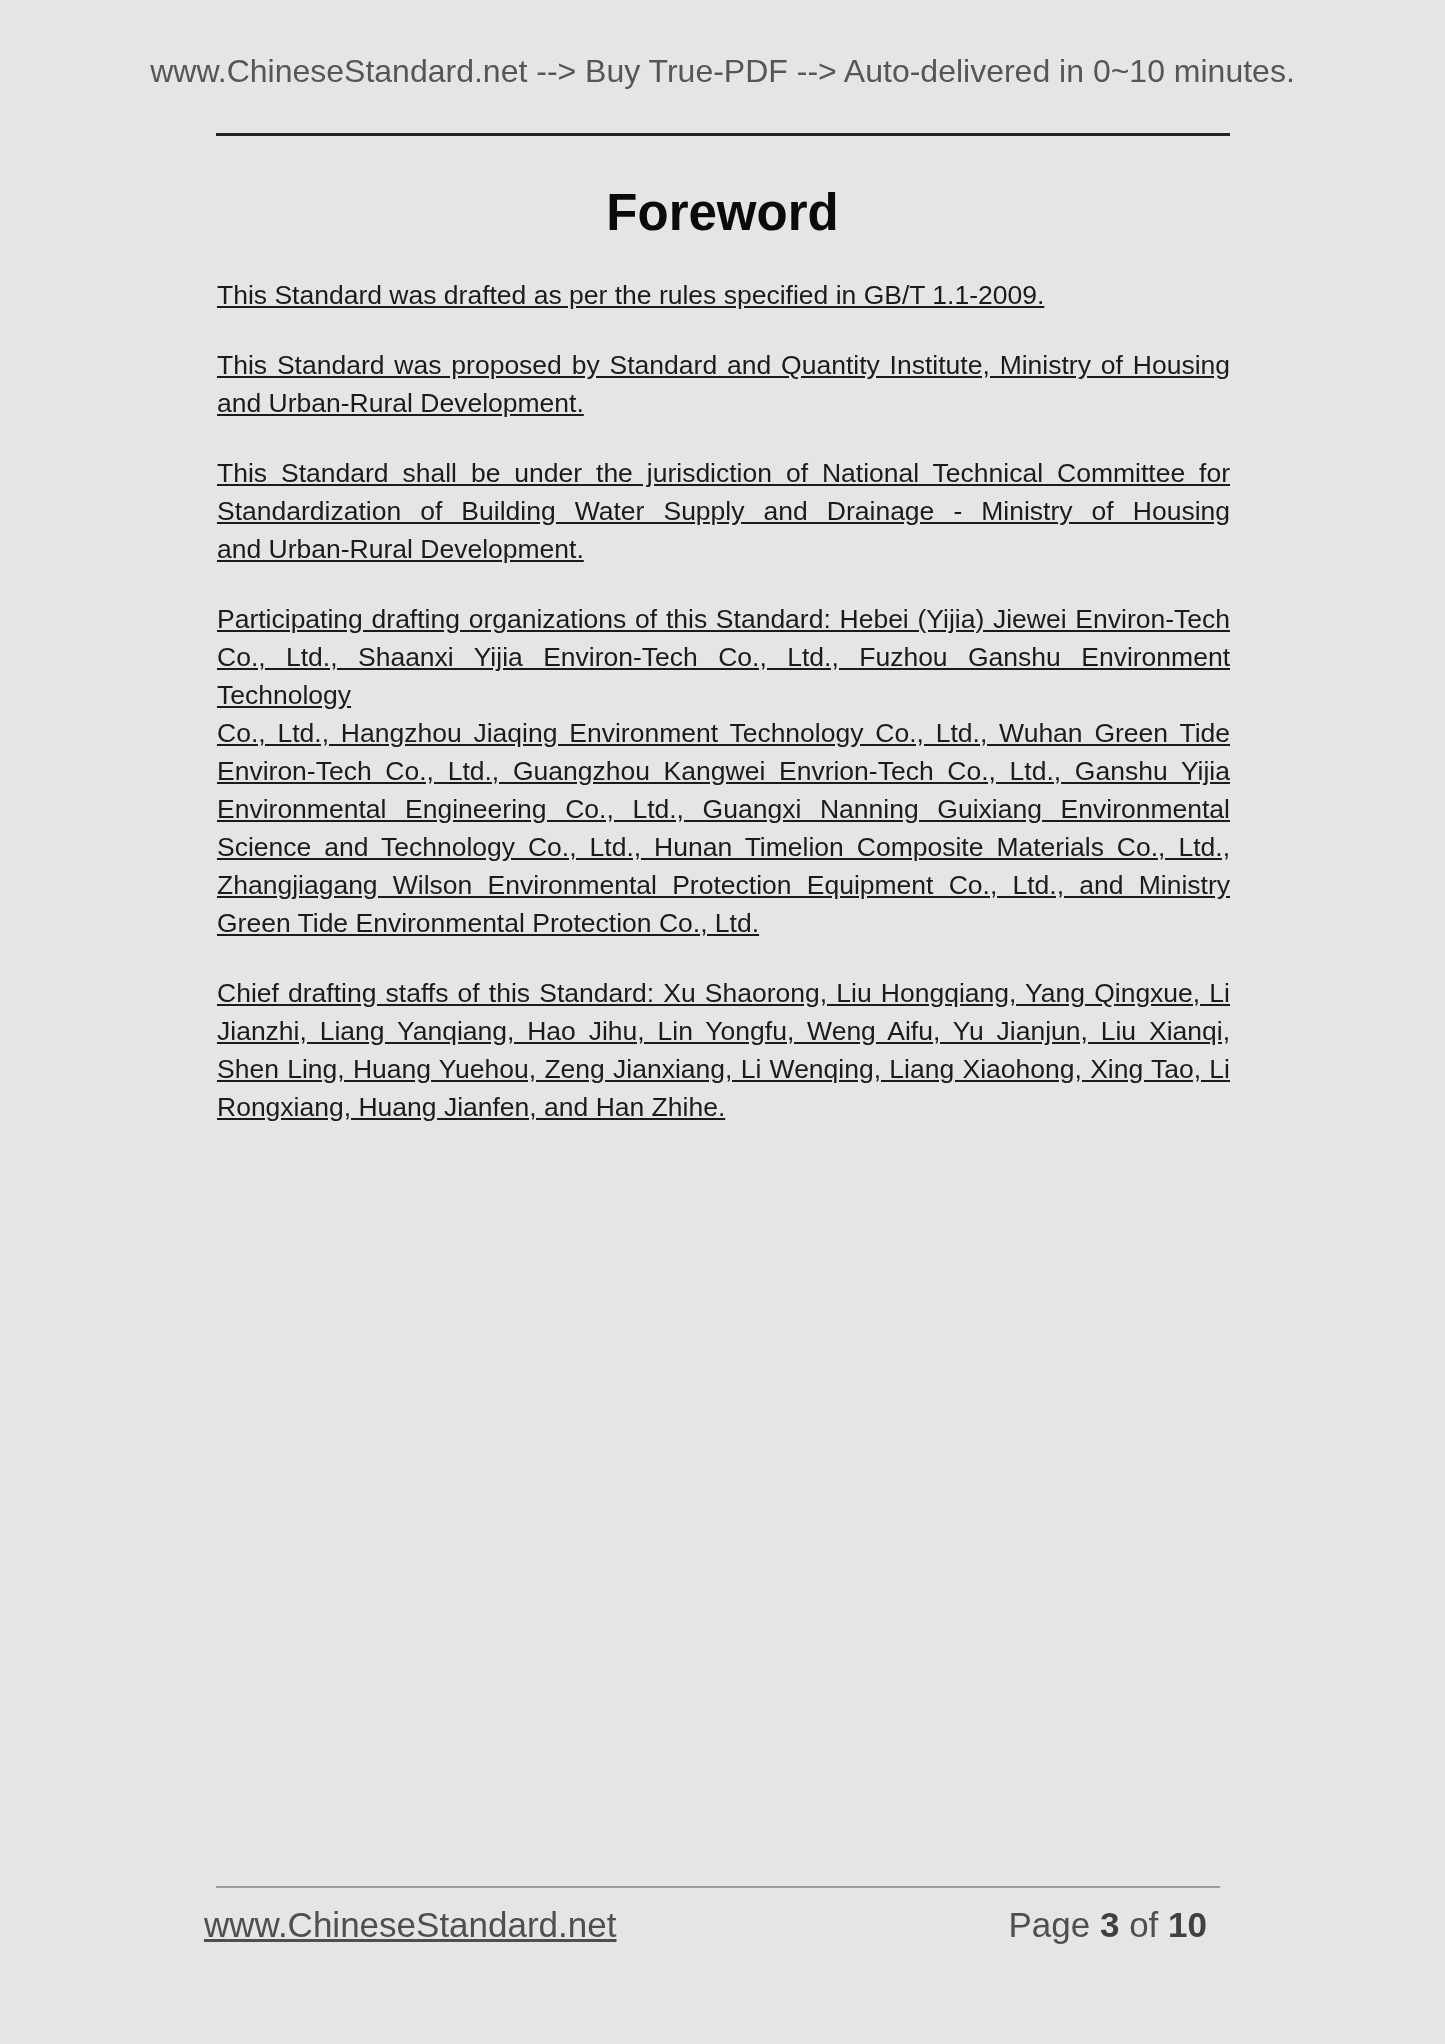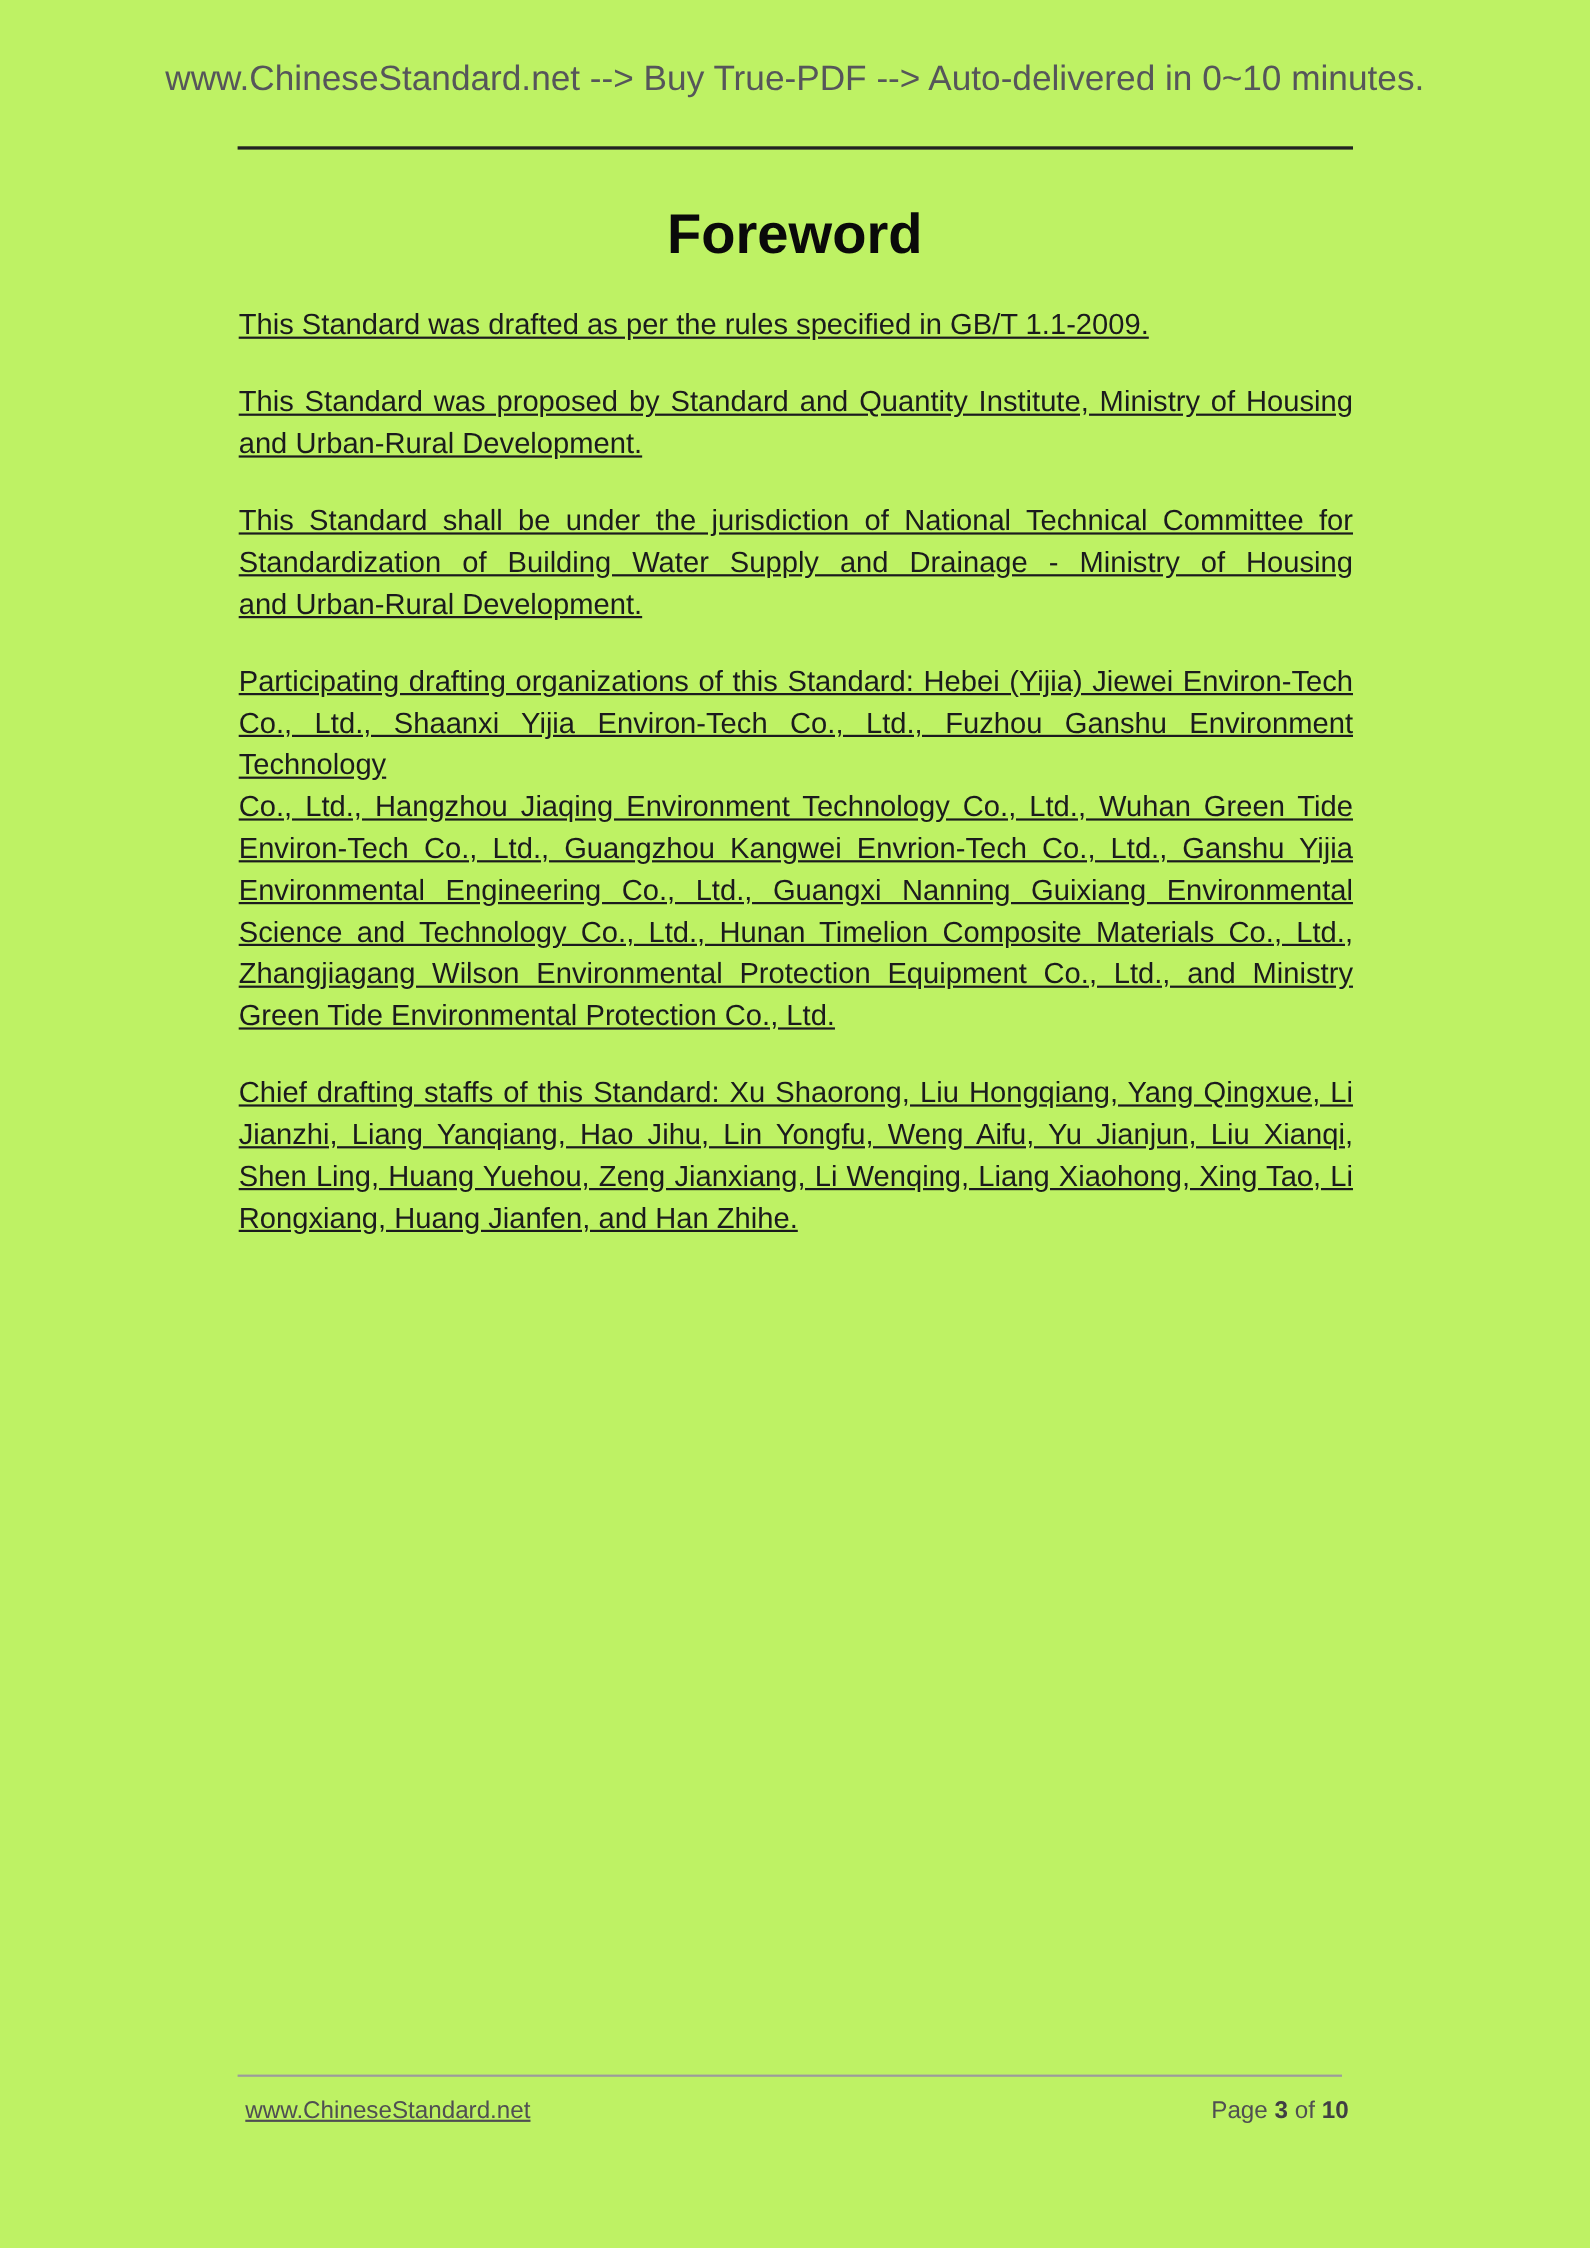--- a/index.html
+++ b/index.html
@@ -1,20 +1,20 @@
 <!DOCTYPE html>
 <html><head>
 <meta charset="utf-8">
 <style>
   html, body { margin:0; padding:0; background:#ffffff; }
   .page {
     position:relative;
     width:1445px;
     height:2044px;
-    background:#bef264;
+    background:#e5e5e5;
     overflow:hidden;
     font-family:"Liberation Sans", sans-serif;
   }
   
   .header-promo {
     position:absolute; top:53px; left:0; width:100%;
     text-align:center; font-size:32px; color:#56565a;
     white-space:nowrap;
   }
   .header-code {
@@ -37,23 +37,23 @@
   }
   .para { margin:0 0 32px 0;text-decoration:underline; }
   .line { text-align:justify; text-align-last:justify; text-justify:inter-word; }
   .line.last { text-align-last:left; }
   
   .footer-rule {
     position:absolute; top:1886px; left:216px; width:1004px; height:2px;
     background:#9c9c9c;
   }
   .footer-row {
-    position:absolute; top:1905px; left:223px; width:1003px;
+    position:absolute; top:1905px; left:204px; width:1003px;
     display:flex; justify-content:space-between; align-items:baseline;
-    font-size:22px; color:#4f4f52;text-align:right;
+    font-size:35px; color:#4f4f52;text-align:right;
   }
   .footer-link { color:#4f4f52; text-decoration:underline; cursor:pointer; }
   .page-info .num { font-weight:bold; color:#404043; }
 </style>
 </head>
 <body>
 
 <div class="page">
 
   <div class="header-promo">www.ChineseStandard.net --&gt; Buy True-PDF --&gt; Auto-delivered in 0~10 minutes.</div>

